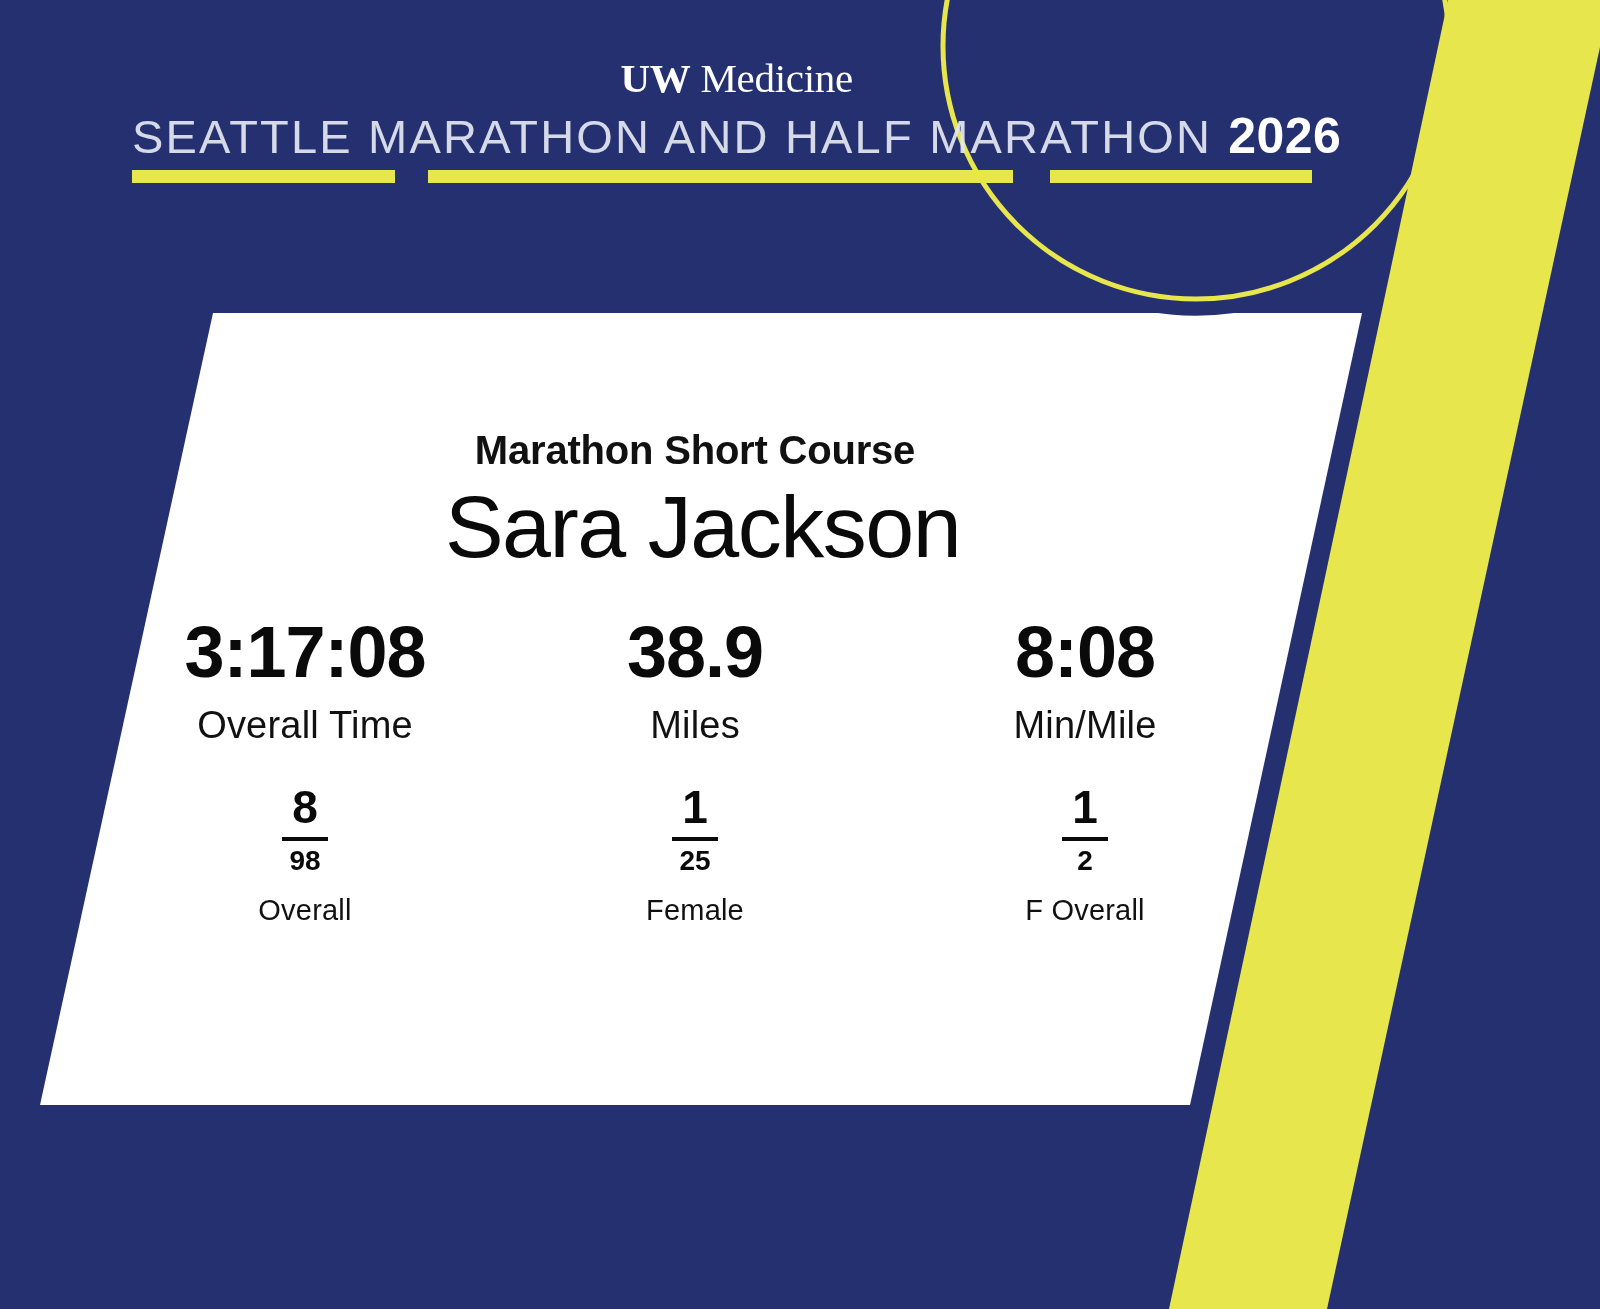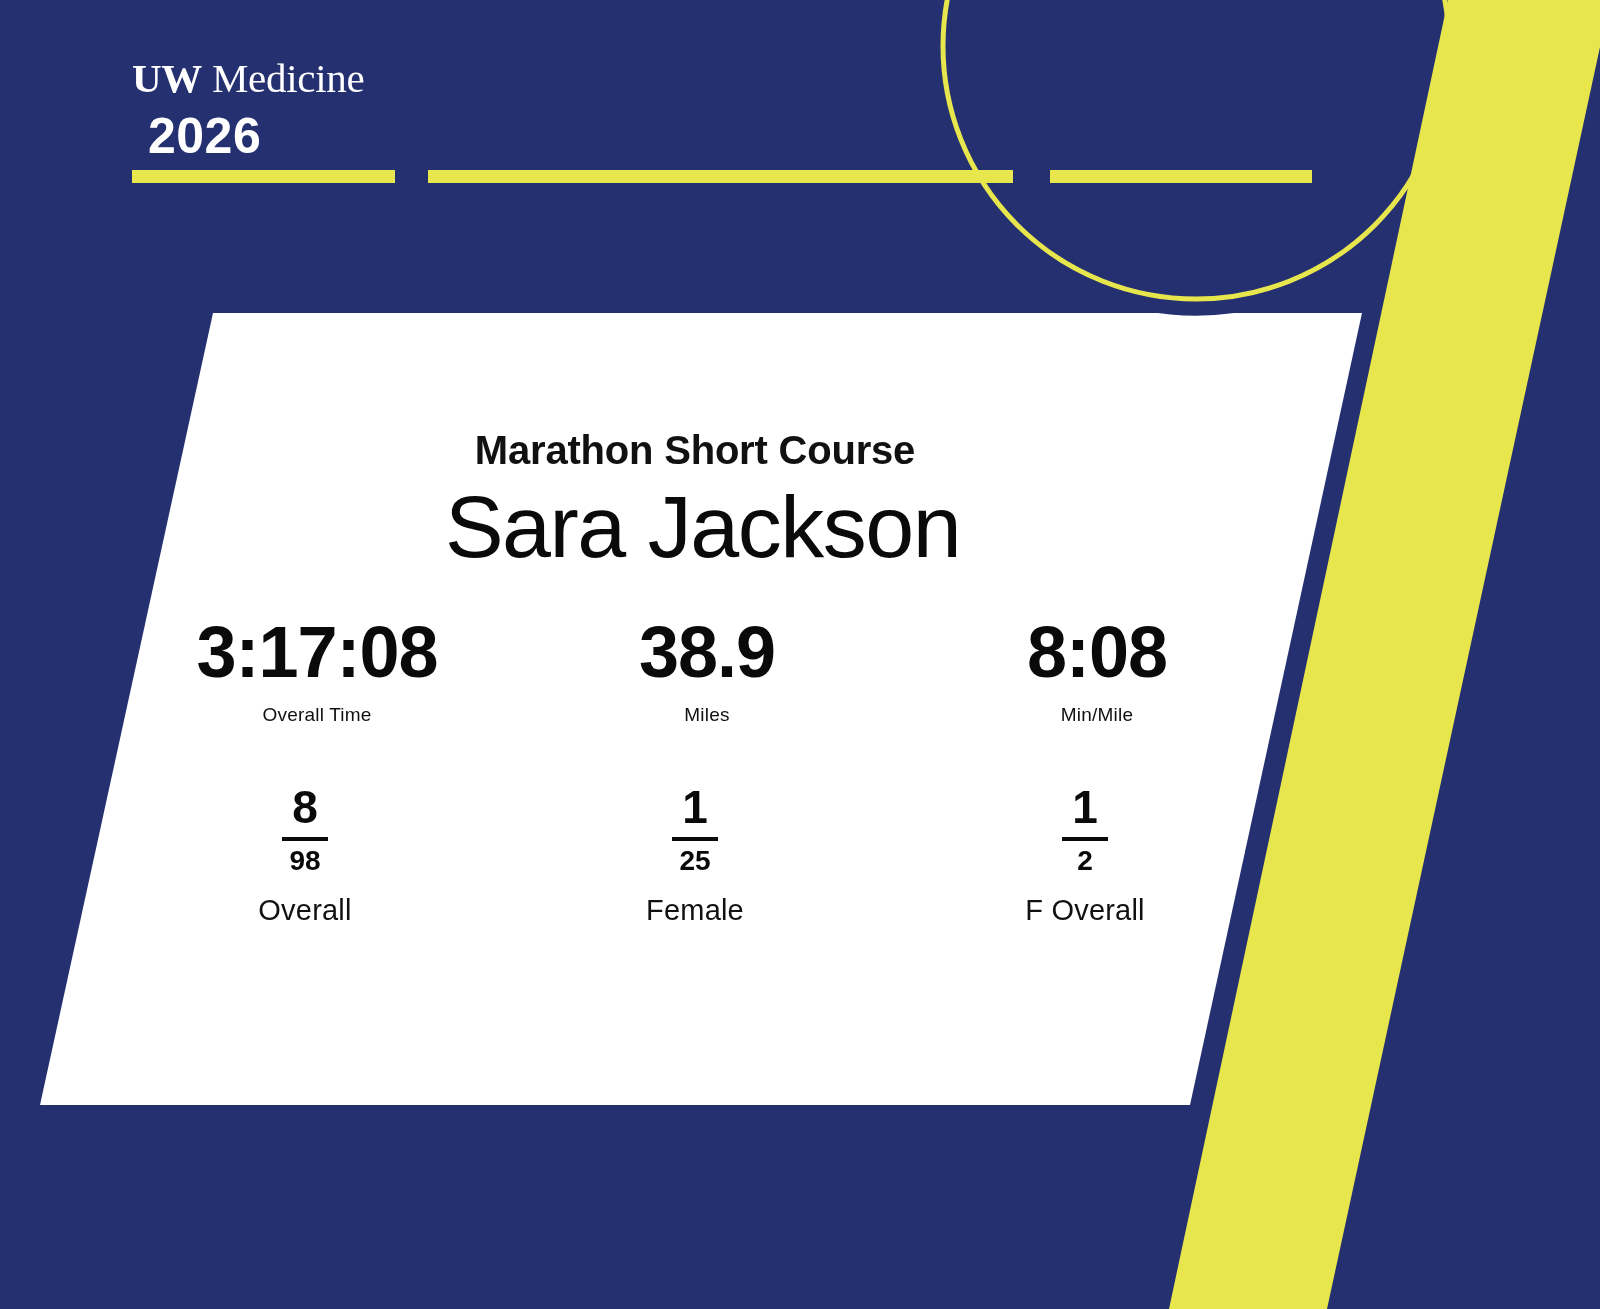--- a/index.html
+++ b/index.html
@@ -138,21 +138,21 @@
     font-size: 88px;
     font-weight: normal;
     color: #0a0a0a;
     letter-spacing: -1.5px;
     line-height: 1.05;
   }
 
   
   .stats-top {
     position: absolute;
-    left: 122px;
+    left: 110px;
     top: 303px;
     width: 1170px;
     display: flex;
   }
   .stats-bottom {
     position: absolute;
     left: 110px;
     top: 470px;
     width: 1170px;
     display: flex;
@@ -163,21 +163,21 @@
   }
   .stat-value {
     font-size: 72px;
     font-weight: bold;
     color: #0a0a0a;
     letter-spacing: -1px;
     line-height: 1.0;
   }
   .stat-label {
     margin-top: 16px;
-    font-size: 19px;
+    font-size: 38px;
     font-weight: 300;
     color: #111111;
     letter-spacing: 0.2px;
     text-align: center;
   }
 
   .frac {
     display: inline-block;
     text-align: center;
     min-width: 58px;
@@ -226,20 +226,21 @@
   </svg>
 
   <svg class="stripes" viewBox="0 0 1600 1309">
     <polygon points="1448,0 1556,0 1277,1309 1169,1309" fill="#e8e64d"></polygon>
     <polygon points="1498,0 1600,0 1600,47 1327,1309 1225,1309" fill="#e8e64d"></polygon>
   </svg>
 
   <div class="header-inner">
     <div class="uw-logo"><span class="uw">UW</span>&nbsp;<span class="medicine">Medicine</span></div>
     <div class="race-title-row">
+      <div class="race-title">SEATTLE MARATHON AND HALF MARATHON</div>
       <div class="race-year">2026</div>
     </div>
   </div>
 
   <div class="rule-row">
     <div class="rule-seg s1"></div>
     <div class="rule-seg s2"></div>
     <div class="rule-seg s3"></div>
   </div>
 

